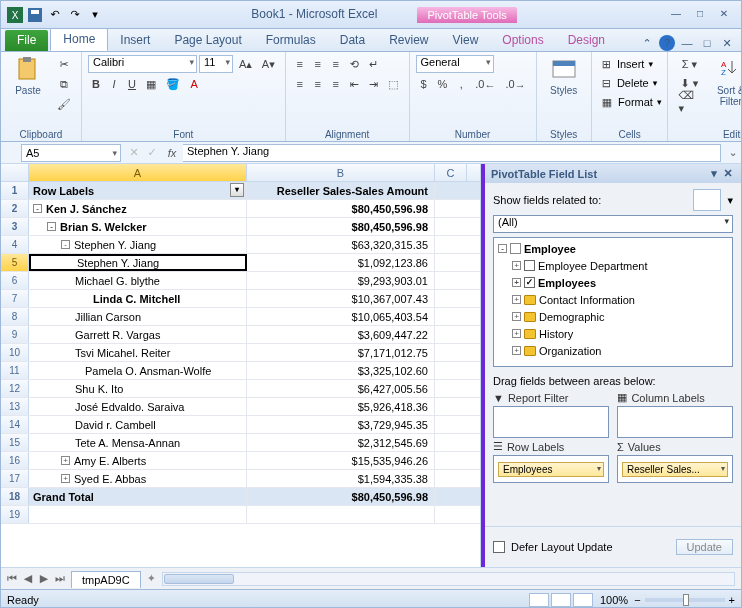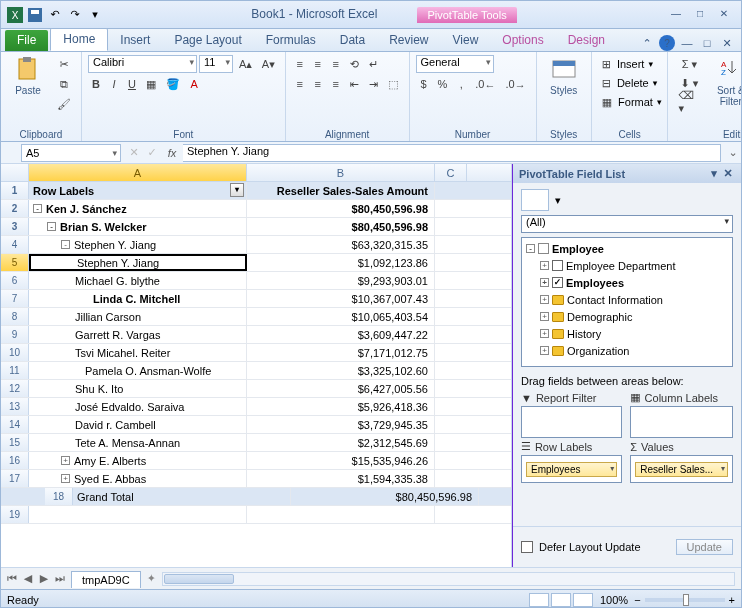--- a/index.html
+++ b/index.html
@@ -58,26 +58,26 @@
   .rows { flex:1; overflow:hidden; }
   .gr { display:flex; height:18px; border-bottom:1px solid #e4e8ee; font-size:11px; }
   .rh { width:28px; background:linear-gradient(#f7fafe,#e4edf8); border-right:1px solid #c8d8ec; text-align:center; color:#4a6a92; font-size:10px; line-height:18px; }
   .rh.sel { background:linear-gradient(#ffe89a,#ffd24a); color:#7a5c00; }
   .cA { width:218px; border-right:1px solid #e4e8ee; padding:0 4px; display:flex; align-items:center; position:relative; }
   .cB { width:188px; border-right:1px solid #e4e8ee; padding:0 6px; text-align:right; line-height:18px; }
   .cC { width:32px; }
   .expander { width:9px; height:9px; border:1px solid #888; font-size:8px; line-height:7px; text-align:center; margin-right:4px; background:#fff; color:#555; flex-shrink:0; }
   .gr.head { background:#dbe6f4; font-weight:bold; }
   .gr.ken { font-weight:bold; }
-  .gr.total { background:#dbe6f4; font-weight:normal;padding-left:44px; }
+  .gr.total { background:#dbe6f4; font-weight:bold; }
   .gr.selected .cA { border:2px solid #000; padding:0 2px; }
   .filter-btn { position:absolute; right:2px; top:1px; width:14px; height:14px; border:1px solid #888; background:linear-gradient(#fff,#ddd); font-size:8px; line-height:12px; text-align:center; }
 
   
-  .pane { width:260px; background:#eef2f7; display:flex; flex-direction:column; border-left:1px solid #6d28d9; }
+  .pane { width:260px; background:#eef2f7; display:flex; flex-direction:column; border-left:4px solid #6d28d9; }
   .pane-title { background:linear-gradient(#dbe6f4,#c5d6ec); padding:3px 6px; font-size:11px; font-weight:bold; color:#3b5a82; display:flex; align-items:center; }
   .pane-title .spx { flex:1; }
   .pane-title .pc { width:14px; text-align:center; color:#3b5a82; }
   .pane-body { flex:1; padding:6px 8px; display:flex; flex-direction:column; gap:4px; font-size:11px; }
   .related-row { display:flex; align-items:center; gap:6px; }
   .related-row .ic2 { width:28px; height:22px; border:1px solid #a6bfdd; background:#fff; }
   .sel-all { width:100%; border:1px solid #7a95b8; background:#fff; height:18px; padding:0 4px; position:relative; }
   .sel-all::after { content:"▾"; position:absolute; right:3px; font-size:9px; color:#333; }
   .tree { border:1px solid #7a95b8; background:#fff; flex:0 0 130px; overflow:auto; padding:2px; }
   .tn { display:flex; align-items:center; gap:3px; height:17px; font-size:11px; }
@@ -489,20 +489,21 @@
 
   <div class="pane">
     <div class="pane-title">
       <span>PivotTable Field List</span>
       <span class="spx"></span>
       <span class="pc">▾</span>
       <span class="pc">✕</span>
     </div>
     <div class="pane-body">
       <div class="related-row">
+        <span style="flex:1">Show fields related to:</span>
         <span class="ic2"></span>
         <span>▾</span>
       </div>
       <div class="sel-all">(All)</div>
       <div class="tree" id="tree">
           <div class="tn bold" style="padding-left: 2px;">
             <span class="exp2">-</span>
             <span class="cube"></span>
             <span>Employee</span>
           </div>

